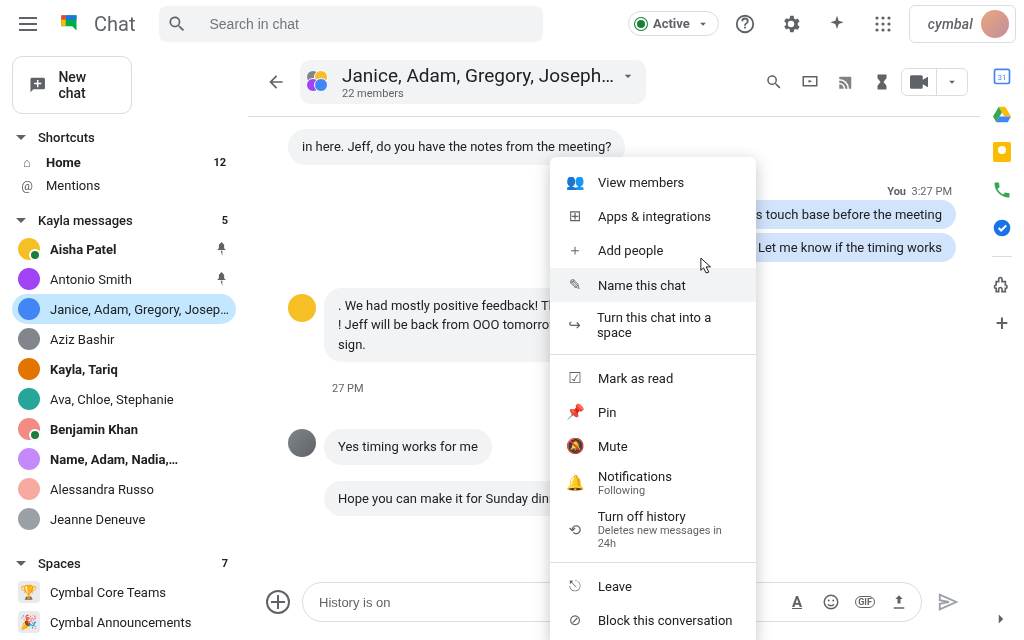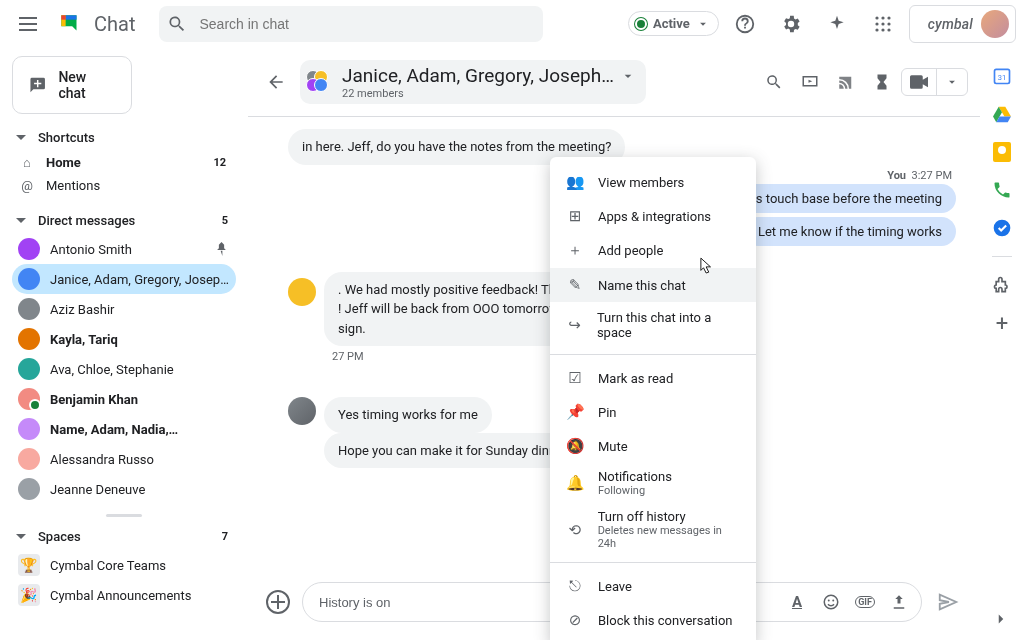--- a/index.html
+++ b/index.html
@@ -47,21 +47,21 @@
   .product { font-size: 20px; color: #5f6368; margin-left: 4px; }
   .search {
     flex: 0 0 auto;
     width: 384px;
     margin-left: 18px;
     height: 36px;
     background: var(--g-bg);
     border-radius: 8px;
     display: flex; align-items: center;
     padding: 0 8px;
-    gap: 12px;
+    gap: 22px;
     color: var(--g-grey);
   }
   .search input {
     border: 0; background: transparent; outline: 0;
     flex: 1; font-size: 14px; color: var(--g-text);
   }
   .header-spacer { flex: 1; }
   .status-chip {
     display: flex; align-items: center; gap: 6px;
     border: 1px solid var(--g-border);
@@ -193,21 +193,21 @@
   }
   .msg-row { display: flex; }
   .msg-row.right { justify-content: flex-end; }
   .bubble-in {
     background: var(--g-bubble-in);
     border-radius: 18px;
     padding: 8px 14px;
     max-width: 520px;
     font-size: 13px;
     line-height: 1.5;
-    margin-bottom: 0;
+    margin-bottom: 16px;
   }
   .bubble-out {
     background: var(--g-bubble-out);
     border-radius: 18px;
     padding: 7px 14px;
     max-width: 520px;
     font-size: 13px;
     margin-bottom: 4px;
   }
   .incoming-stack {
@@ -381,24 +381,33 @@
     </div>
     <div class="nav-item">
       <span class="glyph">@</span>
       <span class="label">Mentions</span>
     </div>
 
     <div class="section-header" style="margin-top:10px">
       <svg width="10" height="10" viewBox="0 0 10 10">
           <path d="M0 2l5 5 5-5z" fill="#5f6368"></path>
         </svg>
-      <span>Direct messages</span>
+      <span>Kayla messages</span>
       <span class="count">5</span>
     </div>
     <div id="dm-list">
+        <div class="dm-item bold">
+          <div class="dm-avatar presence" style="background: rgb(246, 191, 38);"></div>
+          <div class="label">Aisha Patel</div>
+          <div class="pin">
+            <svg width="11" height="14" viewBox="0 0 12 16">
+              <path fill="#5f6368" d="M6 0l3 3v4l2 2H1l2-2V3l3-3zM5 10h2v6z"></path>
+            </svg>
+          </div>
+        </div>
         <div class="dm-item">
           <div class="dm-avatar" style="background: rgb(161, 66, 244);"></div>
           <div class="label">Antonio Smith</div>
           <div class="pin">
             <svg width="11" height="14" viewBox="0 0 12 16">
               <path fill="#5f6368" d="M6 0l3 3v4l2 2H1l2-2V3l3-3zM5 10h2v6z"></path>
             </svg>
           </div>
         </div>
         <div class="dm-item selected">

